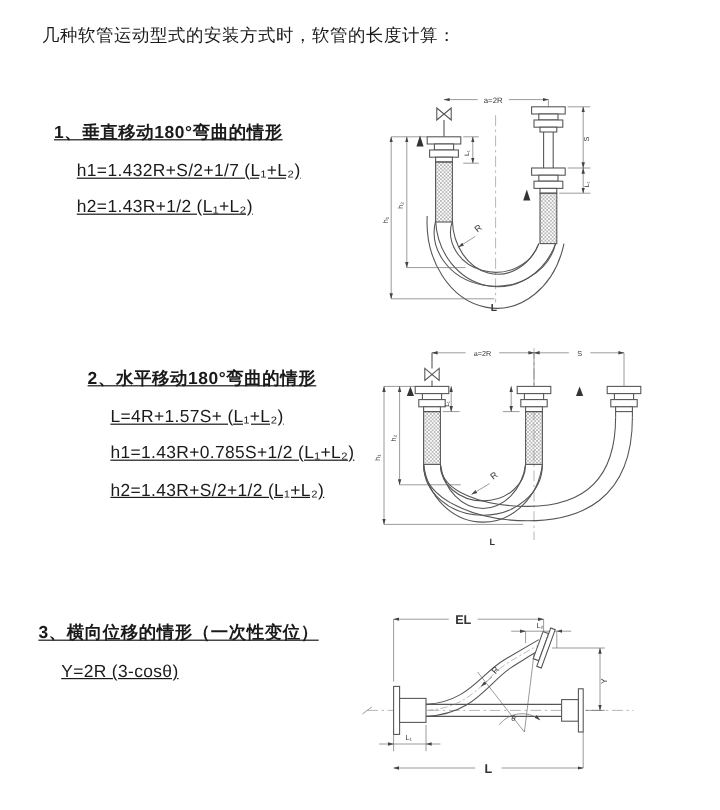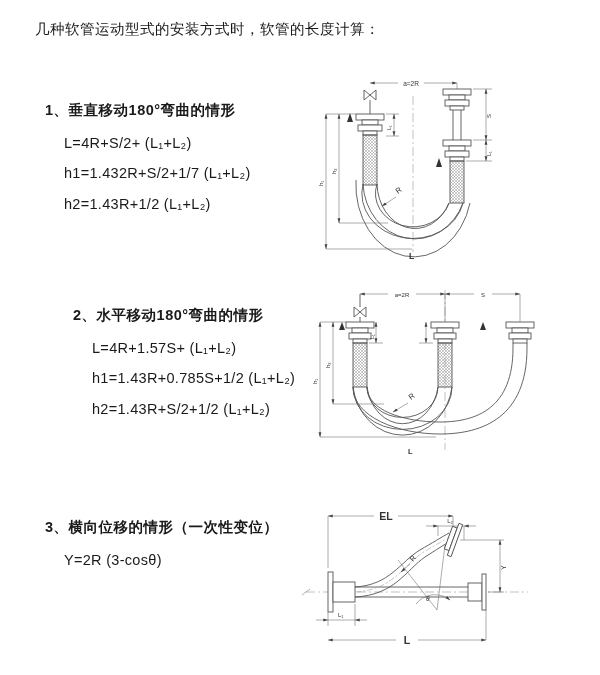--- a/index.html
+++ b/index.html
@@ -2,45 +2,44 @@
 <html><head>
 <meta charset="utf-8">
 <style>
   html,body{margin:0;padding:0;}
   body{
     width:600px;height:675px;background:#ffffff;position:relative;overflow:hidden;
     font-family:"Liberation Sans","DejaVu Sans",sans-serif;color:#1a1a1a;
   }
   .abs{position:absolute;}
   .page-title{left:35px;top:20px;font-size:14.5px;font-weight:400;letter-spacing:.5px;white-space:nowrap;}
-  .section{white-space:nowrap;}
+  .section{white-space:nowrap;text-decoration:underline;}
   .section h3{margin:0;font-size:14.5px;font-weight:600;letter-spacing:.5px;}
   .section p{margin:14.5px 0 0 19px;font-size:14.5px;font-weight:400;letter-spacing:.3px;}
   .sec1{left:45px;top:101px;}
   .sec2{left:61px;top:306px;margin-left:12px;}
-  .sec3{left:45px;top:518px;}
+  .sec3{left:32px;top:518px;}
   .d1{left:312px;top:70px;}
   .d2{left:308px;top:282px;}
   .d3{left:298px;top:500px;}
   svg{display:block;}
   svg text{fill:#333;font-family:"Liberation Sans","DejaVu Sans",sans-serif;}
   .ln{stroke:#555;stroke-width:.9;fill:none;}
   .thin{stroke:#666;stroke-width:.55;fill:none;}
   .cl{stroke:#999;stroke-width:.6;fill:none;stroke-dasharray:9 3 2 3;}
   .fit{fill:#fff;stroke:#555;stroke-width:.9;}
   .mv{fill:#333;stroke:none;}
 </style>
 </head>
 <body>
 
 <div class="abs page-title">几种软管运动型式的安装方式时，软管的长度计算：</div>
 
 <div class="abs section sec1">
   <h3>1、垂直移动180°弯曲的情形</h3>
-  <p>L=4R+S/2+ (L₁+L₂)</p>
   <p>h1=1.432R+S/2+1/7 (L₁+L₂)</p>
   <p>h2=1.43R+1/2 (L₁+L₂)</p>
 </div>
 
 <svg class="abs d1" width="285" height="192" viewBox="0 0 285 192">
   <defs>
     <pattern id="d1h" width="3" height="3" patternUnits="userSpaceOnUse">
       <path d="M0,3 L3,0 M0,0 L3,3" stroke="#888" stroke-width="0.45"></path>
     </pattern>
     <marker id="d1a" viewBox="0 0 10 10" refX="9.5" refY="5" markerWidth="9" markerHeight="9" orient="auto-start-reverse">

